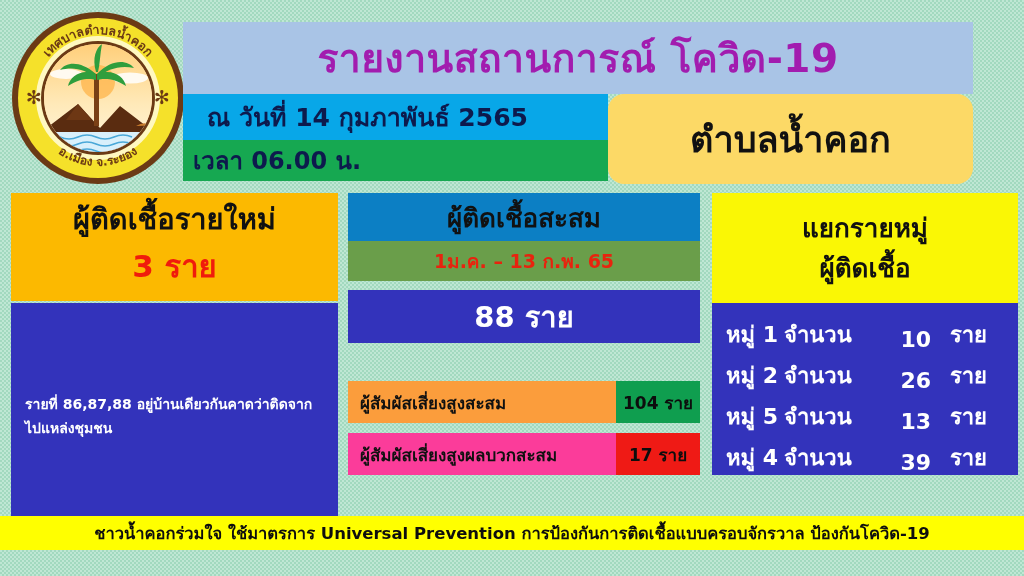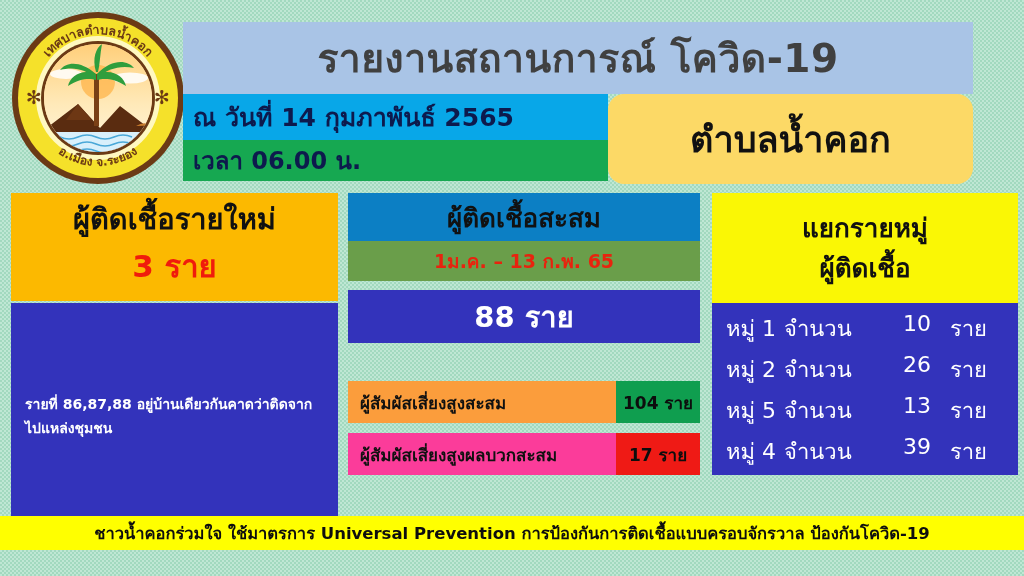--- a/index.html
+++ b/index.html
@@ -19,27 +19,27 @@
   .ctr{display:flex;align-items:center;justify-content:center;text-align:center;}
   .lft{display:flex;align-items:center;justify-content:flex-start;}
 
   
   #logo{left:8px;top:8px;width:180px;height:180px;}
   #logo svg{display:block;}
 
   
   #hdr-title{
     left:183px;top:22px;width:790px;height:72px;
-    background:#a9c4e6;color:#404040;
+    background:#a9c4e6;color:#a21caf;
     font-size:39px;font-weight:bold;letter-spacing:.5px;
   }
   #hdr-date{
     left:183px;top:94px;width:425px;height:46px;
     background:#08a7e8;color:#0d1a4d;
-    font-size:25px;font-weight:bold;padding-left:10px;
+    font-size:25px;font-weight:bold;padding-left:24px;
   }
   #hdr-time{
     left:183px;top:140px;width:425px;height:41px;
     background:#16a851;color:#0d1a4d;
     font-size:24px;font-weight:bold;padding-left:10px;
   }
   #hdr-tambon{
     left:608px;top:94px;width:365px;height:90px;
     background:#fcd966;color:#111;
     font-size:36px;font-weight:bold;border-radius:16px;
@@ -84,21 +84,21 @@
   #vil-head{
     left:712px;top:193px;width:306px;height:110px;
     background:#faf705;color:#111;flex-direction:column;
     font-size:26px;font-weight:bold;line-height:1.55;
   }
   #vil-body{
     left:712px;top:303px;width:306px;height:172px;
     background:#3333bb;color:#ffffff;
     padding:8px 0 0 14px;
   }
-  .vil-row{display:flex;align-items:flex-start;height:41px;font-size:22px;font-weight:normal;}
+  .vil-row{display:flex;align-items:flex-end;height:41px;font-size:22px;font-weight:bold;}
   .vil-row .nm{width:58px;}
   .vil-row .jn{width:95px;}
   .vil-row .ct{width:52px;text-align:right;}
   .vil-row .un{width:56px;text-align:right;padding-right:6px;}
 
   
   #source{
     left:400px;top:505px;width:600px;height:24px;
     color:#101010;font-size:12.5px;font-weight:bold;
     display:flex;align-items:center;justify-content:center;

